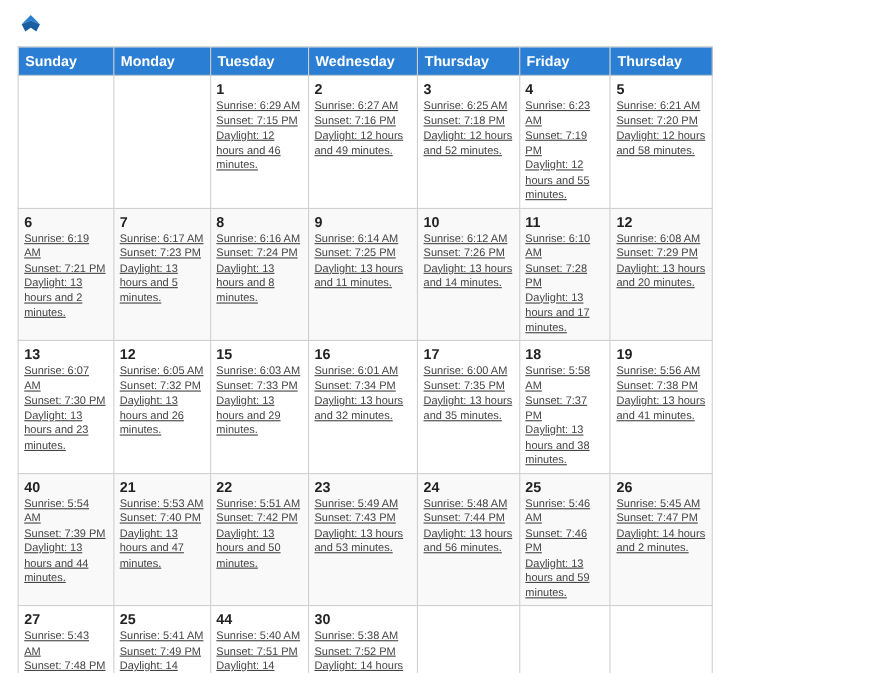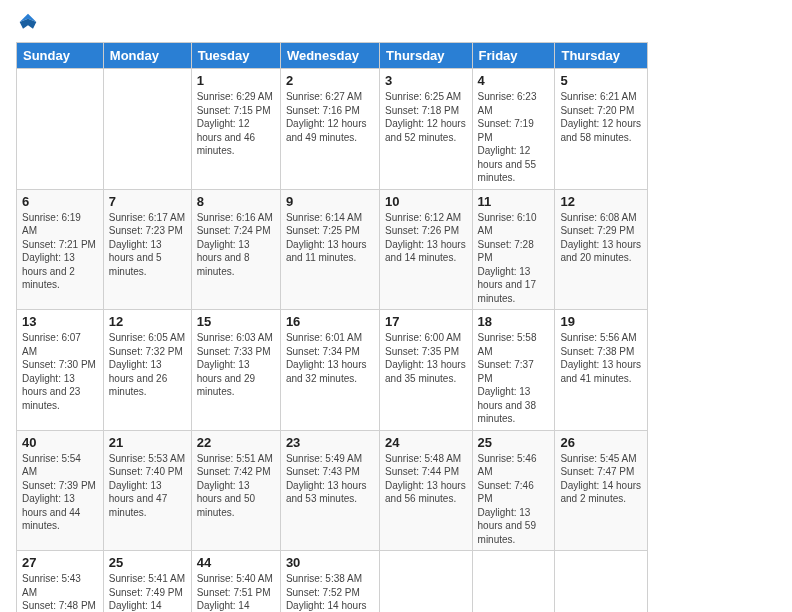--- a/index.html
+++ b/index.html
@@ -87,20 +87,21 @@
       font-size: 13px;
       font-weight: bold;
       color: #222;
       display: block;
       margin-bottom: 2px;
     }
     .day-info {
       font-size: 10px;
       color: #444;
       line-height: 1.35;
+      text-decoration: underline;
     }
     .empty-cell {
       background: #fff;
     }
     tr:nth-child(even) td {
       background-color: #f9f9f9;
     }
     tr:nth-child(odd) td {
       background-color: #ffffff;
     }

